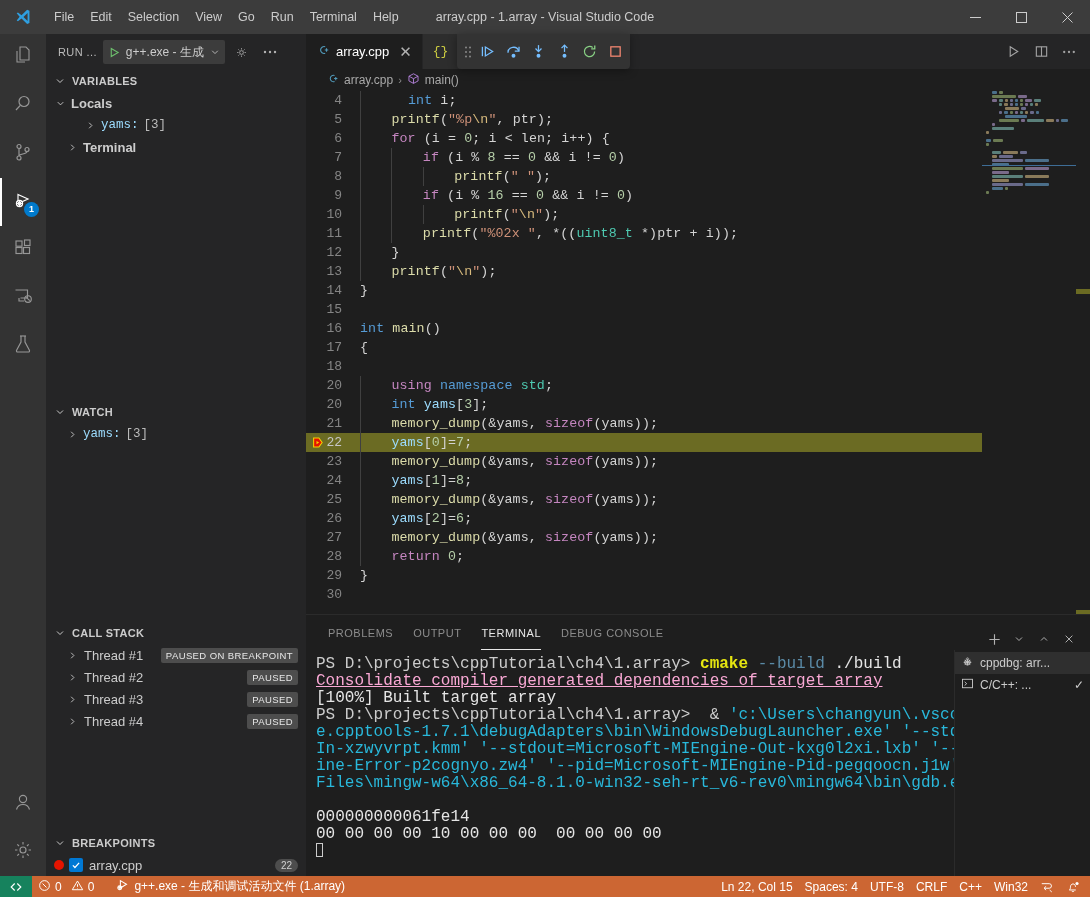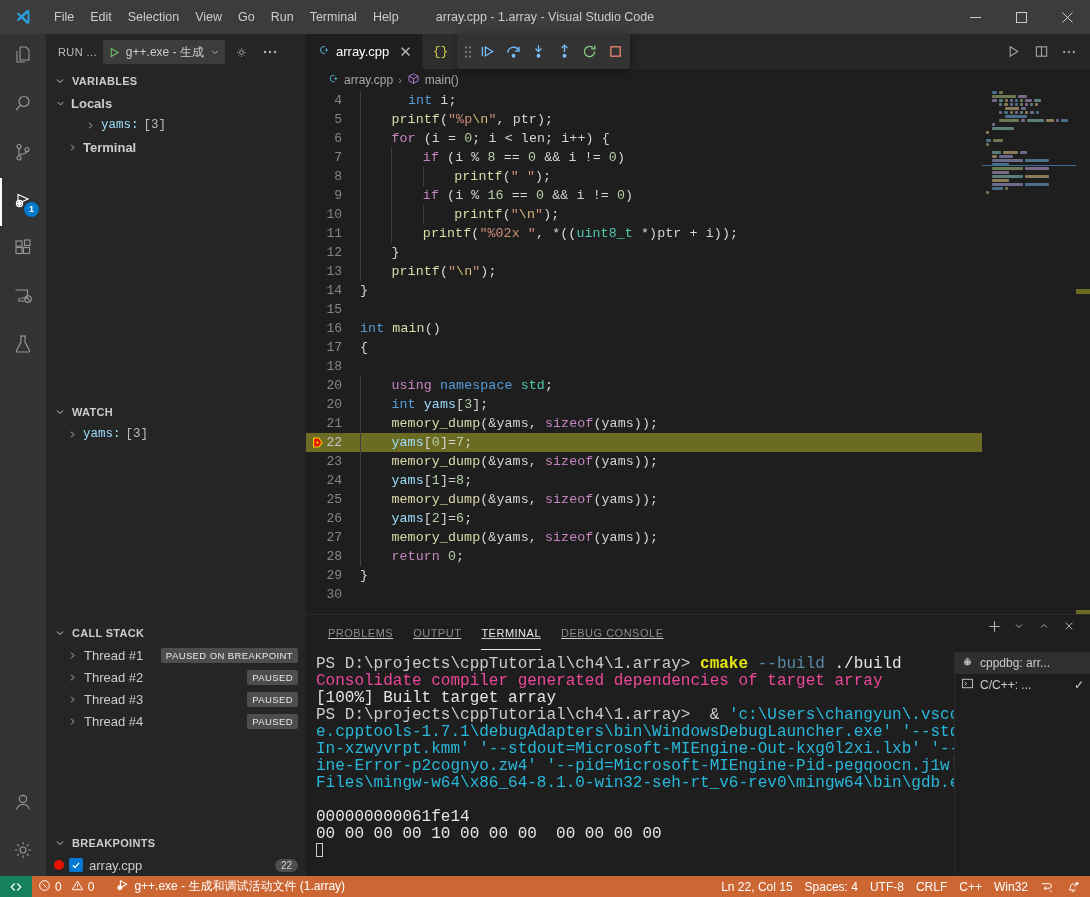--- a/index.html
+++ b/index.html
@@ -162,38 +162,38 @@
   
   .minimap { position: absolute; right: 14px; top: 0; width: 94px; height: 528px; background: #1e1e1e; overflow: hidden; }
   .mm-line { height: 3px; margin-bottom: 1px; display: flex; gap: 2px; padding-left: 4px; }
   .mm-seg { height: 3px; border-radius: 1px; }
   .mm-cursor { position: absolute; left: 0; right: 0; height: 1px; background: #3e6d96; }
   .overview { position: absolute; right: 0; top: 0; width: 14px; height: 528px; background: #1e1e1e; }
   .ov-mark { position: absolute; right: 0; width: 14px; height: 5px; }
 
   
   .panel { position: absolute; left: 0; top: 580px; width: 784px; height: 296px; background: #1e1e1e; border-top: 1px solid #2b2b2b; }
-  .panel-tabs { height: 35px; display: flex; align-items: flex-start; padding-left: 12px; position: relative; text-decoration: underline; }
+  .panel-tabs { height: 35px; display: flex; align-items: flex-end; padding-left: 12px; position: relative; }
   .ptab {
     height: 35px; display: flex; align-items: center; padding: 0 10px; font-size: 11px;
     letter-spacing: .5px; color: #8c8c8c; text-transform: uppercase; position: relative;
   }
   .ptab.active { color: #e7e7e7; }
   .ptab.active::after {
     content: ""; position: absolute; left: 10px; right: 10px; bottom: 0; height: 1px; background: #e7e7e7;
   }
   .panel-actions { margin-left: auto; display: flex; align-items: center; gap: 3px; padding-right: 10px; }
   .pa-btn { width: 22px; height: 22px; display: flex; align-items: center; justify-content: center; opacity: .85; color: #cccccc; }
 
   .term-body { position: absolute; left: 0; top: 35px; width: 648px; height: 261px; padding: 6px 8px 0 10px; overflow: hidden; }
   .tline { font-family: "Liberation Mono", monospace; font-size: 16px; line-height: 17px; white-space: pre; color: #cccccc; }
   .t-path { color: #cccccc; }
   .t-cmd  { color: #e5e510; font-weight: bold; }
   .t-arg  { color: #5a8aa6; }
-  .t-mag  { color: #ec4899; }
+  .t-mag  { color: #f9a8d4; text-decoration: underline; }
   .t-cyan { color: #29b8db; }
   .t-white{ color: #e5e5e5; }
   .cursorblk { display: inline-block; width: 7px; height: 14px; border: 1px solid #cccccc; vertical-align: -2px; }
 
   .term-list { position: absolute; right: 0; top: 35px; width: 136px; height: 261px; background: #1e1e1e; border-left: 1px solid #2b2b2b; padding-top: 2px; }
   .tl-item { height: 22px; display: flex; align-items: center; gap: 6px; padding: 0 6px; font-size: 12px; color: #cccccc; }
   .tl-item.active { background: #2f2f2f; }
   .tl-label { overflow: hidden; white-space: nowrap; text-overflow: ellipsis; flex: 1; }
   .tl-check { color: #cccccc; font-size: 12px; }
 

